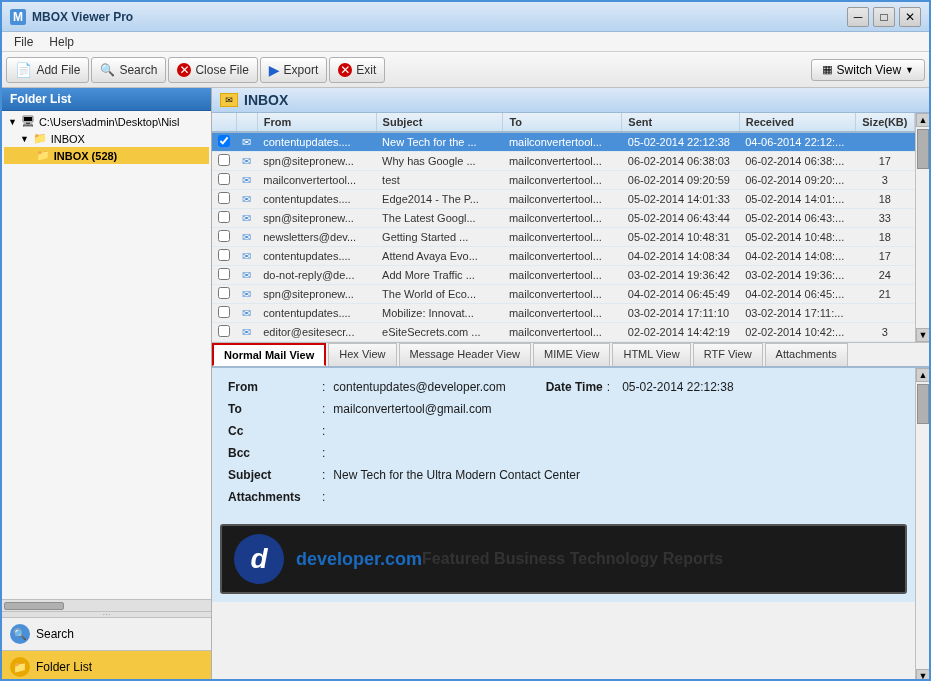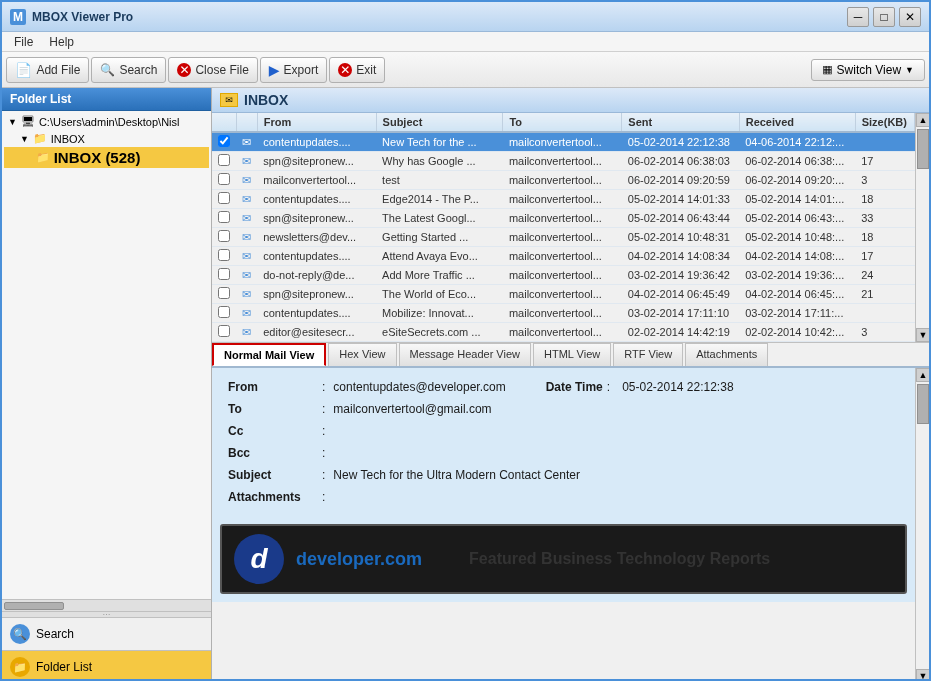--- a/index.html
+++ b/index.html
@@ -57,37 +57,37 @@
     tbody tr.selected { background: #4a90d9; color: white; }
     tbody tr.selected td { color: white; }
     td { padding: 2px 6px; font-size: 11px; color: #333; white-space: nowrap; overflow: hidden; }
     .col-check { width: 20px; }
     .col-icon { width: 20px; }
     .col-from { width: 130px; }
     .col-subject { width: 140px; }
     .col-to { width: 130px; }
     .col-sent { width: 120px; }
     .col-received { width: 120px; }
-    .col-size { width: 60px; }
+    .col-size { width: 60px; text-align: center; }
     .email-icon { font-size: 11px; color: #4a90d9; }
     tr.selected .email-icon { color: white; }
 
     
     .view-tabs { display: flex; background: #f0f0f0; border-bottom: 2px solid #a0b8d0; border-top: 1px solid #c0c0c0; }
     .view-tab { padding: 4px 10px; cursor: pointer; border: 1px solid #c0c0c0; border-bottom: none; background: linear-gradient(to bottom, #f8f8f8, #e0e0e0); margin-right: 2px; font-size: 11px; color: #333; }
     .view-tab.active { background: white; border-bottom: 1px solid white; color: #000; font-weight: bold; border: 2px solid #c00; border-bottom: 1px solid white; text-align: right; }
     .email-fields { padding: 8px 16px; background: #d8eaf8; }
     .field-row { display: flex; padding: 4px 0; align-items: flex-start; }
     .field-label { font-weight: bold; color: #1a1a1a; min-width: 90px; font-size: 12px; }
     .field-value { color: #1a1a1a; font-size: 12px; padding-left: 4px; }
     .field-colon { color: #1a1a1a; font-size: 12px; padding: 0 4px; }
     .date-time-label { font-weight: bold; color: #1a1a1a; margin-left: 40px; }
     .banner-logo { background: #1a3a8a; border-radius: 50%; width: 50px; height: 50px; display: flex; align-items: center; justify-content: center; margin-right: 12px; }
     .banner-d { color: white; font-size: 28px; font-weight: bold; font-style: italic; }
-    .banner-text { font-size: 16px; font-weight: bold; color: #333; padding-left: 47px; }
+    .banner-text { font-size: 16px; font-weight: bold; color: #333; }
     .banner-site { color: #1a6abf; font-size: 18px; font-weight: bold; }
     .banner-wrapper { background: #1a1a1a; border: 2px solid #555; border-radius: 3px; margin: 4px; padding: 8px 12px; display: flex; align-items: center; flex: 1; }
     .vert-scroll { width: 14px; background: #e0e0e0; border-left: 1px solid #c0c0c0; display: flex; flex-direction: column; }
     .vert-scroll-btn { width: 14px; height: 14px; background: #d0d0d0; border: 1px solid #b0b0b0; display: flex; align-items: center; justify-content: center; cursor: pointer; font-size: 9px; }
     .vert-scroll-track { flex: 1; background: #f0f0f0; }
     .vert-scroll-thumb { width: 12px; height: 40px; background: #b0b0b0; border: 1px solid #909090; margin: 2px auto; }
 
     .table-with-scroll { display: flex; max-height: 240px; }
     .table-scroll-container { flex: 1; overflow-y: auto; overflow-x: hidden; }
     .preview-with-scroll { display: flex; flex: 1; }
@@ -163,21 +163,21 @@
         <span style="font-size:11px;">🖥</span>
         <span style="font-size:11px; overflow:hidden; white-space:nowrap; max-width:155px;">C:\Users\admin\Desktop\Nisl</span>
       </div>
       <div class="tree-item tree-indent">
         <span style="font-size:9px;">▼</span>
         <span style="font-size:11px;">📁</span>
         <span style="font-size:11px;">INBOX</span>
       </div>
       <div class="tree-item tree-indent2 folder-selected">
         <span style="font-size:11px;">📁</span>
-        <span style="font-size:15px;">INBOX (528)</span>
+        <span style="font-size:11px;">INBOX (528)</span>
       </div>
     </div>
     <div class="scrollbar-h">
       <div class="scroll-thumb"></div>
     </div>
     <div class="resize-handle">
       <span style="color:#999; font-size:8px;">⋯</span>
     </div>
     <div class="bottom-tabs">
       <div class="bottom-tab bottom-tab-search">
@@ -333,20 +333,21 @@
           <div class="vert-scroll-thumb"></div>
         </div>
         <div class="vert-scroll-btn">▼</div>
       </div>
     </div>
 
     <div class="view-tabs" id="view-tabs-container">
     <div class="view-tab active">Normal Mail View</div>
         <div class="view-tab">Hex View</div>
         <div class="view-tab">Message Header View</div>
+        <div class="view-tab">MIME View</div>
         <div class="view-tab">HTML View</div>
         <div class="view-tab">RTF View</div>
         <div class="view-tab">Attachments</div>
       </div>
 
     <div class="preview-with-scroll">
       <div class="preview-content">
         <div class="email-fields">
           <div class="field-row">
             <span class="field-label">From</span>

